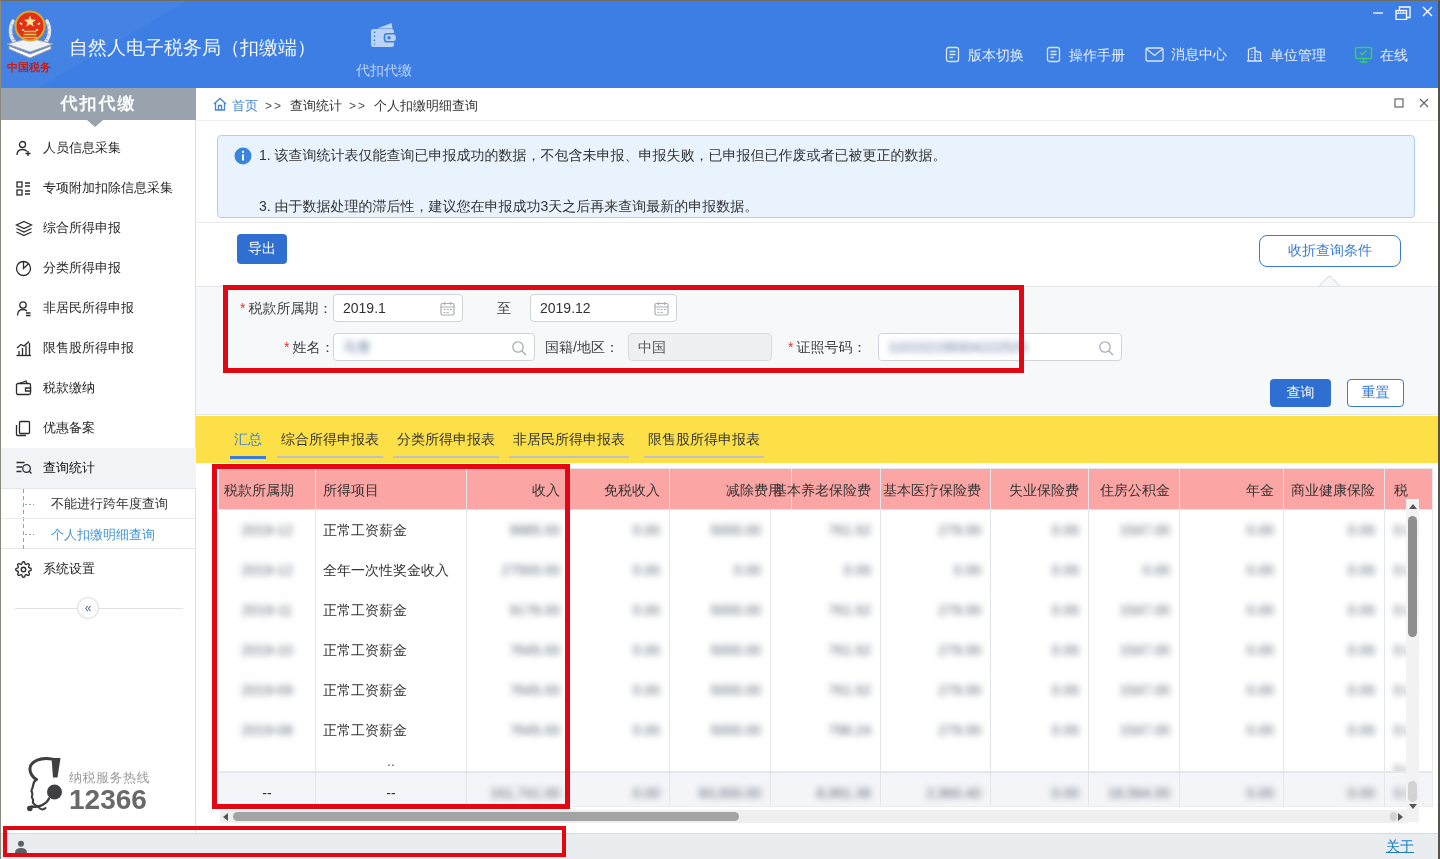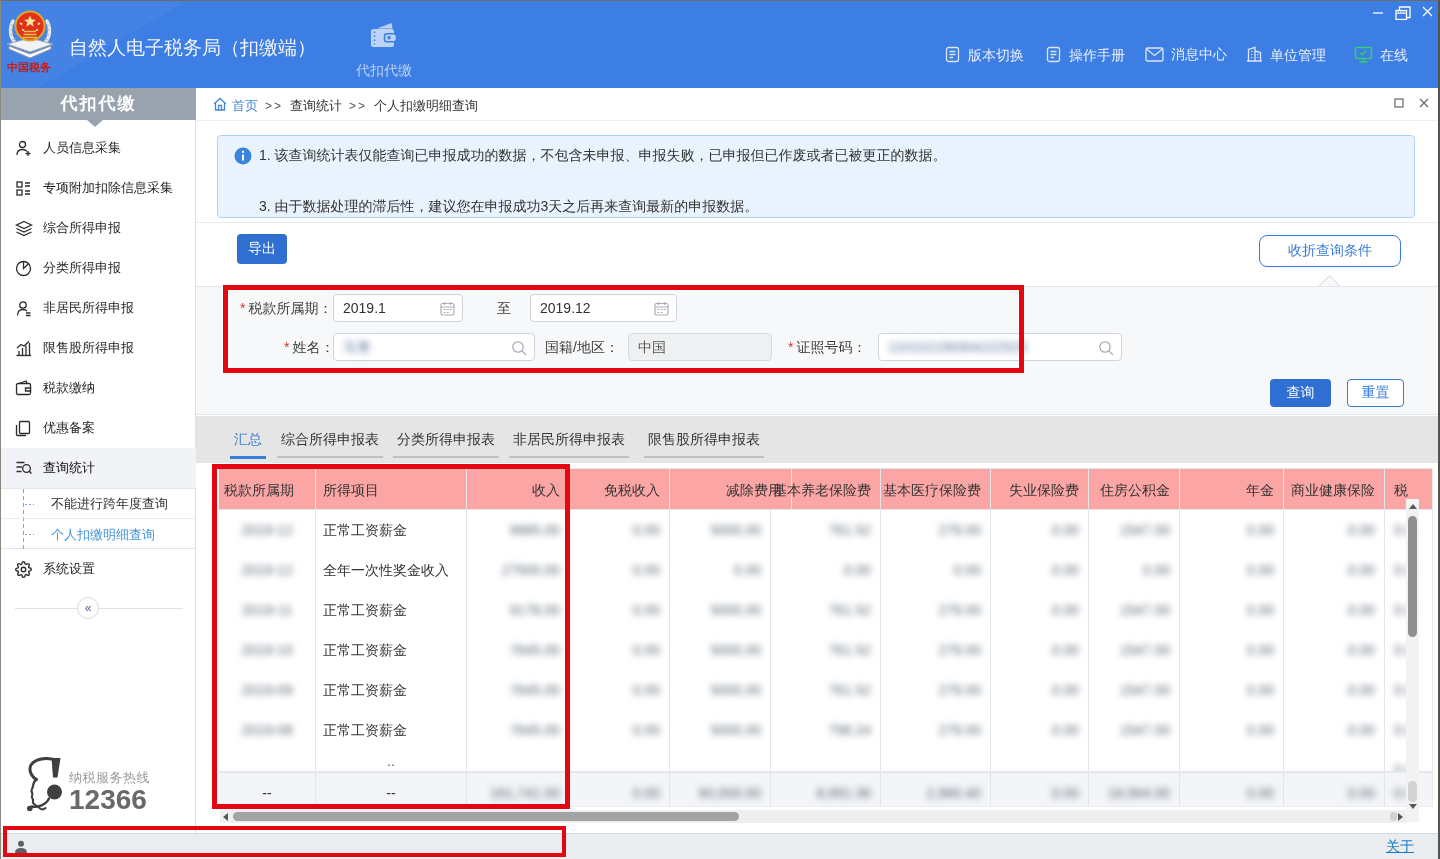--- a/index.html
+++ b/index.html
@@ -53,21 +53,21 @@
 .inp { position:absolute; height:28px; background:#fff; border:1px solid #cfd3da; border-radius:4px; font-size:14px; color:#333; line-height:26px; padding-left:9px; white-space:nowrap; }
 .inp .icoR { position:absolute; right:7px; top:6px; }
 .inp-dis { background:#eef0f2; border-color:#d8dbe0; color:#555; }
 .blur1 { filter:blur(3px); color:#62789e; }
 .blur2 { filter:blur(3px); color:#70757e; }
 .blurT { filter:blur(3px); color:#5f6a77; }
 .sum .cell { line-height:35px; }
 #qbtn { position:absolute; left:1074px; top:258px; width:61px; height:28px; }
 #rbtn { position:absolute; left:1151px; top:258px; width:57px; height:28px; }
 
-#tabs { position:absolute; left:0; top:295px; width:1242px; height:47px; background:#e5e5e5; font-size:14px; }
+#tabs { position:absolute; left:0; top:295px; width:1242px; height:47px; background:#fde047; font-size:14px; }
 #tabs .tb { position:absolute; top:15px; white-space:nowrap; padding:0 4px 7px; color:#333; border-bottom:2px solid #bfc1c5; }
 #tabs .on { color:#3a7bd5; border-bottom:3px solid #3a7bd5; }
 
 #tbl { position:absolute; left:23px; top:347px; width:1214px; height:339px; font-size:14px; color:#333; }
 .hrow { position:absolute; left:0; top:0; width:1214px; height:42px; background:#fca5a5; border-top:1px solid #e2e5e9; border-bottom:1px solid #e2e5e9; }
 .cell { position:absolute; top:0; height:100%; border-right:1px solid #e2e5e9; line-height:42px; white-space:nowrap; overflow:hidden; }
 .trow { position:absolute; left:0; width:1214px; height:41px; border-bottom:1px solid #ebedf0; background:#fff; }
 .trow .cell { line-height:41px; }
 .num { text-align:right; padding-right:9px; }
 .sum { background:#f3f5f8; }

